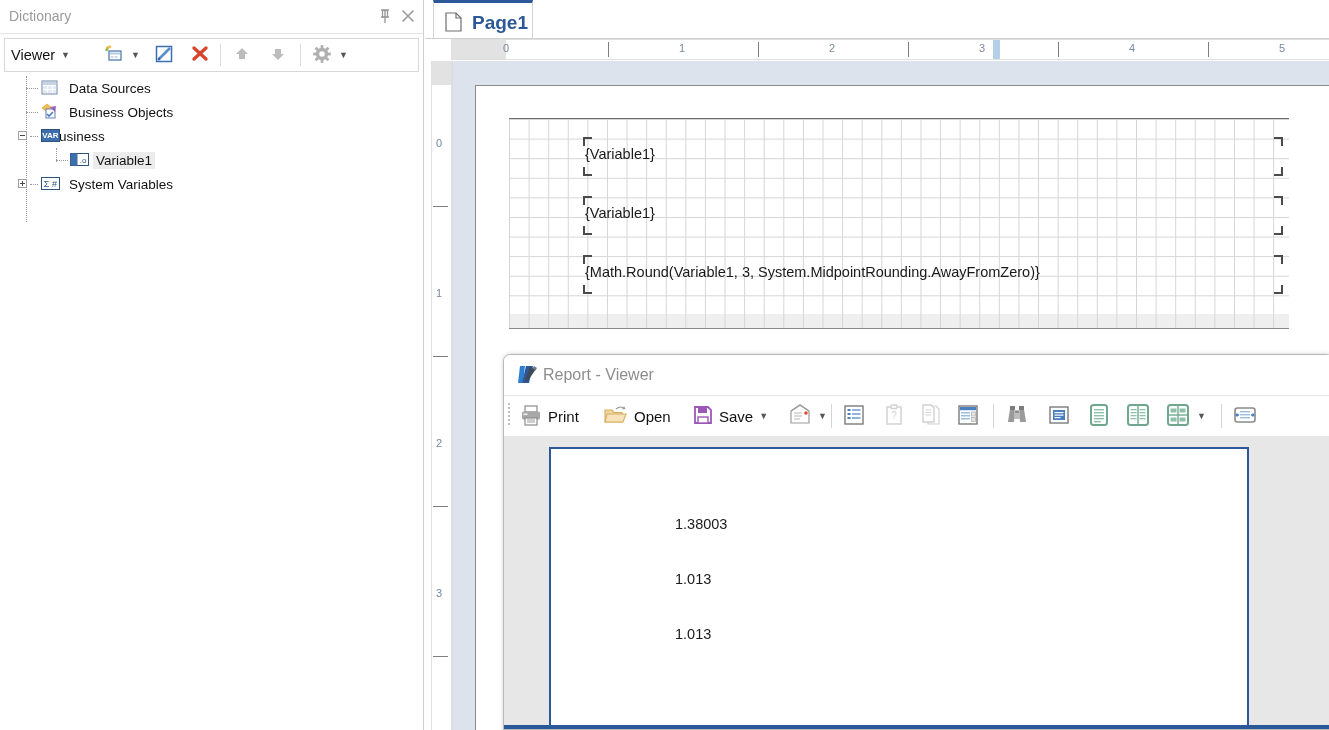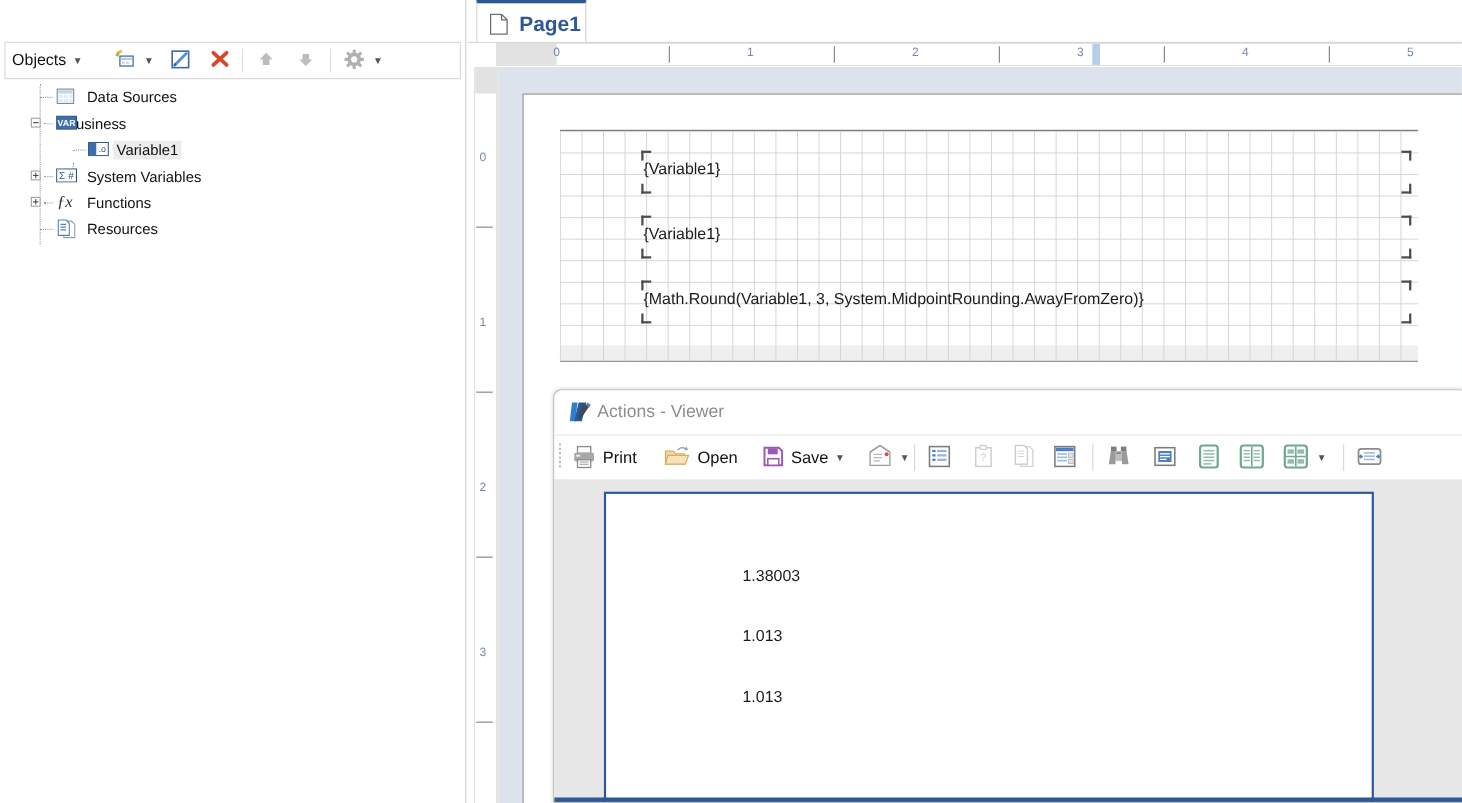--- a/index.html
+++ b/index.html
@@ -47,21 +47,21 @@
   }
   #tb-actions { left: 6px; }
   #tb-actions .lbl { font-size: 14.5px; color: #111; }
   .caret { display:inline-block; margin-left:6px; color:#555; font-size:9px; }
   .tb-sep {
     position: absolute; top: 5px; width: 1px; height: 22px; background: #dcdcdc;
   }
 
   
   #dict-tree {
-    position: absolute; left: 18px; top: 76px; width: 440px; height: 650px;
+    position: absolute; left: 8px; top: 76px; width: 440px; height: 650px;
     overflow: hidden;
   }
   .tree-row {
     position: relative; height: 24px; display: flex; align-items: center;
     cursor: pointer;
   }
   .tree-row .tlabel { font-size: 13.5px; color: #111; padding: 1px 3px; }
   .tree-row.selected .tlabel { background: #ececec; }
   .expander {
     position: absolute; width: 9px; height: 9px; border: 1px solid #a0a0a0;
@@ -216,25 +216,41 @@
     border-right: 1px solid #dedede; box-sizing: border-box;
   }
 </style>
 </head>
 <body>
 
 <div id="root">
 
   <div id="dictionary-panel">
 
+    <div id="dict-header">
+      <div id="dict-title">Dictionary</div>
+
+      <div class="dict-hdr-btn" id="dict-pin">
+        <svg width="20" height="20" viewBox="0 0 20 20">
+          <path d="M6 4 H14 M10 4 V11 M6 11 H14 M10 11 V17" stroke="#9b9b9b" stroke-width="1.4" fill="none"></path>
+          <rect x="7.5" y="4.5" width="5" height="6.5" fill="none" stroke="#9b9b9b" stroke-width="1.3"></rect>
+        </svg>
+      </div>
+
+      <div class="dict-hdr-btn" id="dict-close">
+        <svg width="20" height="20" viewBox="0 0 20 20">
+          <path d="M4.5 4.5 L15.5 15.5 M15.5 4.5 L4.5 15.5" stroke="#9b9b9b" stroke-width="1.6" fill="none"></path>
+        </svg>
+      </div>
+    </div>
 
     <div id="dict-toolbar">
 
       <div class="tb-item" id="tb-actions">
-        <span class="lbl">Objects</span>
+        <span class="lbl">Viewer</span>
         <span class="caret">▼</span>
       </div>
 
       <div class="tb-item" style="left:98px;">
         <span>
           <svg width="22" height="20" viewBox="0 0 22 20">
             <rect x="6" y="7" width="12" height="9" fill="#fff" stroke="#4472a8" stroke-width="1.2"></rect>
             <rect x="7" y="8.5" width="10" height="2" fill="#b7cbe3"></rect>
             <rect x="7.5" y="12" width="3" height="2" fill="#cfd8e3"></rect>
             <rect x="11.5" y="12" width="3" height="2" fill="#cfd8e3"></rect>
@@ -320,20 +336,32 @@
               <rect x="7" y="6" width="4" height="3" fill="#e2eaf3"></rect>
               <rect x="12" y="6" width="3" height="3" fill="#e2eaf3"></rect>
             <rect x="2" y="10" width="4" height="3" fill="#e2eaf3"></rect>
               <rect x="7" y="10" width="4" height="3" fill="#e2eaf3"></rect>
               <rect x="12" y="10" width="3" height="3" fill="#e2eaf3"></rect>
           </svg>
         </span>
         <span class="tlabel">Data Sources</span>
       </div>
 
+      <div class="tree-row" style="padding-left:58px;">
+        <div class="doth" style="left:18px; top:12px; width:12px;"></div>
+        <span class="ticon" style="left:33px; top:3px;">
+          <svg width="18" height="17" viewBox="0 0 18 17">
+            <path d="M1 5 L6 1 L11 5 L6 9 Z" fill="#f0c05a" stroke="#d8a83c" stroke-width="0.8"></path>
+            <rect x="5" y="6" width="9" height="9" fill="#ffffff" stroke="#5b7fb5" stroke-width="1"></rect>
+            <path d="M9 4 L15 3 L14 9 Z" fill="#9a5fc0"></path>
+            <path d="M6 11 l2 2 l4 -4" stroke="#4a7bc0" stroke-width="1.6" fill="none"></path>
+          </svg>
+        </span>
+        <span class="tlabel">Business Objects</span>
+      </div>
 
       <div class="tree-row" style="padding-left:39px;">
         <div class="expander" style="left:10px; top:7px;"></div>
         <div class="doth" style="left:22px; top:12px; width:8px;"></div>
         <span class="ticon" style="left:33px; top:5px;">
           <svg width="19" height="13" viewBox="0 0 19 13">
             <rect x="0.5" y="0.5" width="18" height="12" fill="#3f6fab" stroke="#2d5384" stroke-width="1"></rect>
             <text x="9.5" y="9.4" font-family="Liberation Sans, sans-serif" font-size="8" font-weight="bold" fill="#ffffff" text-anchor="middle">VAR</text>
           </svg>
         </span>
@@ -358,42 +386,21 @@
         <span class="ticon" style="left:33px; top:5px;">
           <svg width="19" height="13" viewBox="0 0 19 13">
             <rect x="0.5" y="0.5" width="18" height="12" fill="#ffffff" stroke="#2d5384" stroke-width="1"></rect>
             <text x="5.5" y="10" font-family="Liberation Sans, sans-serif" font-size="9" fill="#2d5384" text-anchor="middle">Σ</text>
             <text x="13.5" y="10" font-family="Liberation Sans, sans-serif" font-size="9" fill="#2d5384" text-anchor="middle">#</text>
           </svg>
         </span>
         <span class="tlabel">System Variables</span>
       </div>
 
-      <div class="tree-row" style="padding-left:58px;">
-        <div class="expander plus" style="left:10px; top:7px;"></div>
-        <div class="doth" style="left:22px; top:12px; width:8px;"></div>
-        <span class="ticon" style="left:31px; top:2px;">
-          <svg width="22" height="19" viewBox="0 0 22 19">
-            <text x="10" y="14" font-family="Liberation Serif, serif" font-size="15" font-style="italic" fill="#2f2f2f" text-anchor="middle">ƒx</text>
-          </svg>
-        </span>
-        <span class="tlabel">Functions</span>
-      </div>
-
-      <div class="tree-row" style="padding-left:58px;">
-        <div class="doth" style="left:18px; top:12px; width:12px;"></div>
-        <span class="ticon" style="left:33px; top:3px;">
-          <svg width="18" height="18" viewBox="0 0 18 18">
-            <path d="M7 2 H14 L17 5 V17 H7 Z" fill="#ffffff" stroke="#9a9a9a" stroke-width="1"></path>
-            <path d="M2 1 H9 L12 4 V15 H2 Z" fill="#ffffff" stroke="#5b7fb5" stroke-width="1"></path>
-            <path d="M4 5 H9 M4 7.5 H9 M4 10 H9" stroke="#5b7fb5" stroke-width="1"></path>
-          </svg>
-        </span>
-        <span class="tlabel">Resources</span>
-      </div>
+
 
     </div>
   </div>
 
   <div id="designer">
 
     <div id="tabstrip">
       <div id="page-tab">
         <span id="page-doc-icon">
           <svg width="17" height="20" viewBox="0 0 17 20">
@@ -478,21 +485,21 @@
     <div id="viewer-titlebar">
       <span id="viewer-logo">
         <svg width="21" height="21" viewBox="0 0 21 21">
           <rect x="0" y="0" width="21" height="21" fill="#ffffff"></rect>
           <path d="M2 2 H7 L5 19 H0 Z" fill="#2f7fd0"></path>
           <path d="M8 2 H15 L11 19 H4 Z" fill="#2c5898"></path>
           <path d="M12 3 L18 5 L9 18 L7 16 Z" fill="#3f4a5a"></path>
           <path d="M16 2 L19 4 L17.5 6.5 L14.5 4.5 Z" fill="#6d7a8c"></path>
         </svg>
       </span>
-      <span id="viewer-title">Actions - Viewer</span>
+      <span id="viewer-title">Report - Viewer</span>
     </div>
 
     <div id="viewer-toolbar">
 
       <span id="grip">
         <svg width="3" height="26" viewBox="0 0 3 26">
           <g fill="#bdbdbd">
             <rect y="0" width="2" height="2"></rect>
               <rect y="4" width="2" height="2"></rect>
               <rect y="8" width="2" height="2"></rect>

